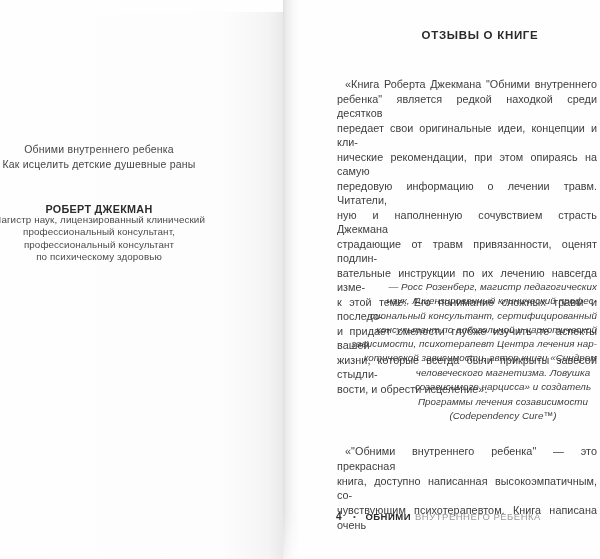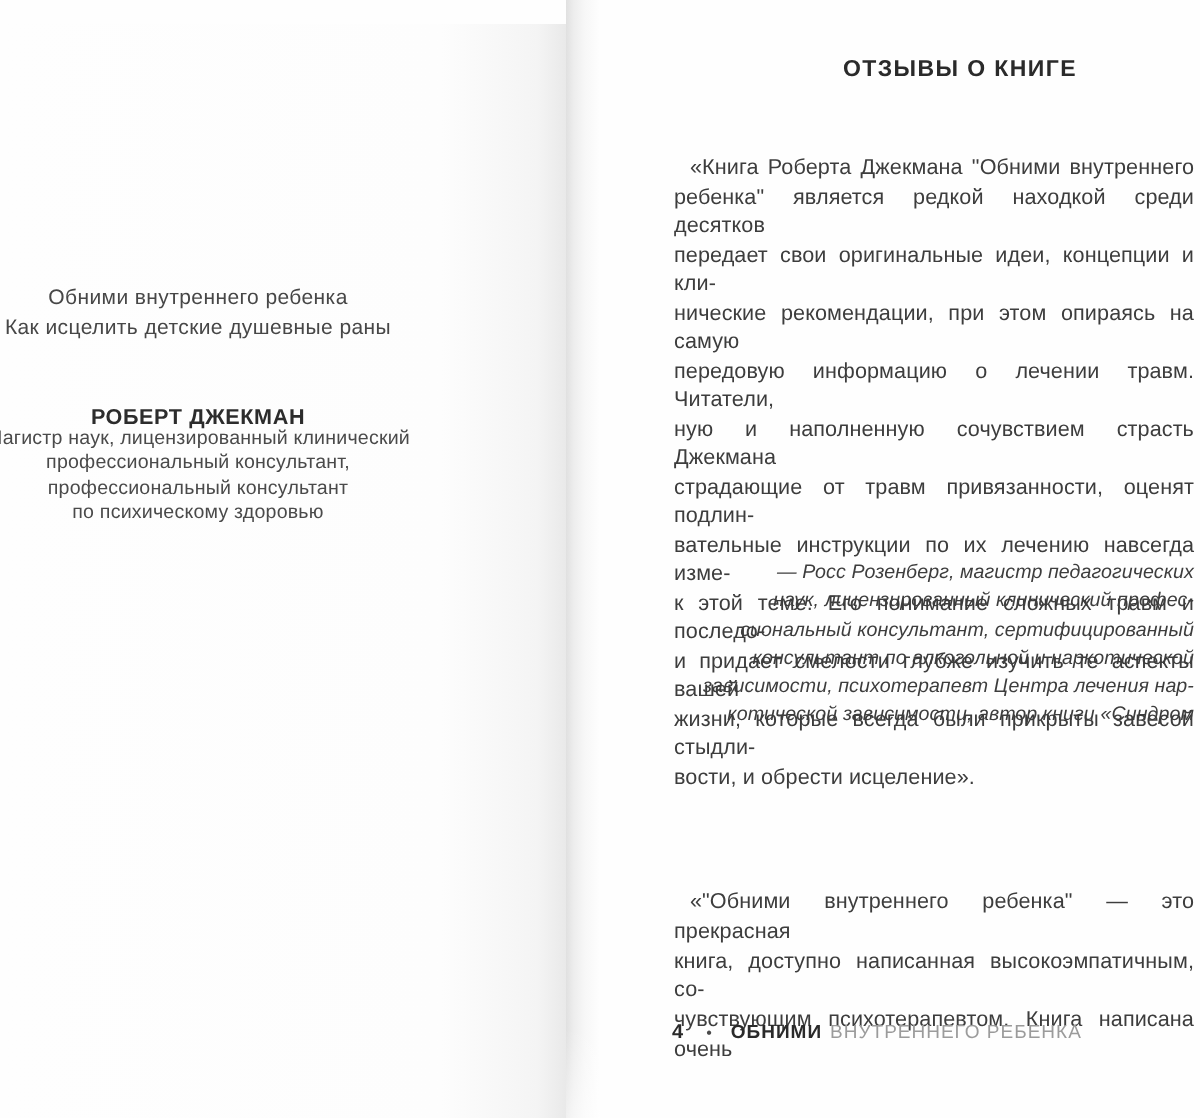--- a/index.html
+++ b/index.html
@@ -117,20 +117,26 @@
       </div>
 
     <div class="attr attr-right">
         <div>— Росс Розенберг, магистр педагогических</div>
         <div>наук, лицензированный клинический профес-</div>
         <div>сиональный консультант, сертифицированный</div>
         <div>консультант по алкогольной и наркотической</div>
         <div>зависимости, психотерапевт Центра лечения нар-</div>
         <div>котической зависимости, автор книги «Синдром</div>
       </div>
+    <div class="attr attr-center">
+        <div>человеческого магнетизма. Ловушка</div>
+        <div>созависимого нарцисса» и создатель</div>
+        <div>Программы лечения созависимости</div>
+        <div>(Codependency Cure™)</div>
+      </div>
 
     <div class="para para-2">
         <div>«"Обними внутреннего ребенка" — это прекрасная</div>
         <div>книга, доступно написанная высокоэмпатичным, со-</div>
         <div>чувствующим психотерапевтом. Книга написана очень</div>
       </div>
 
     <div class="page-footer">
       <span class="pg-num">4</span>
       <span class="footer-sep">•</span>

